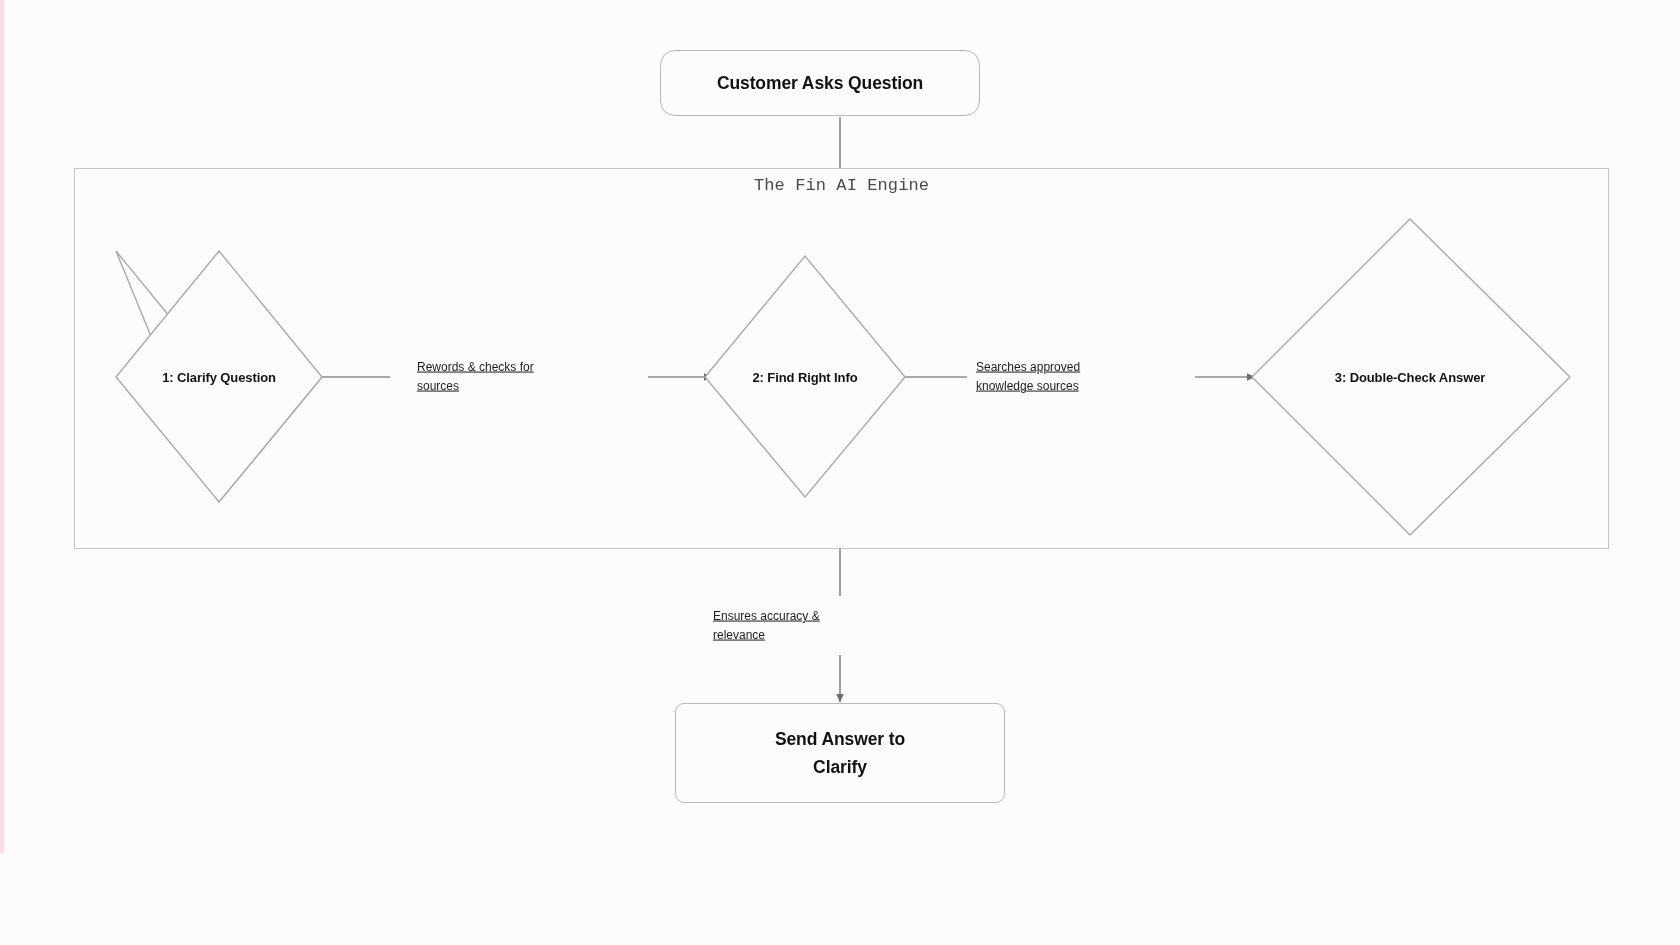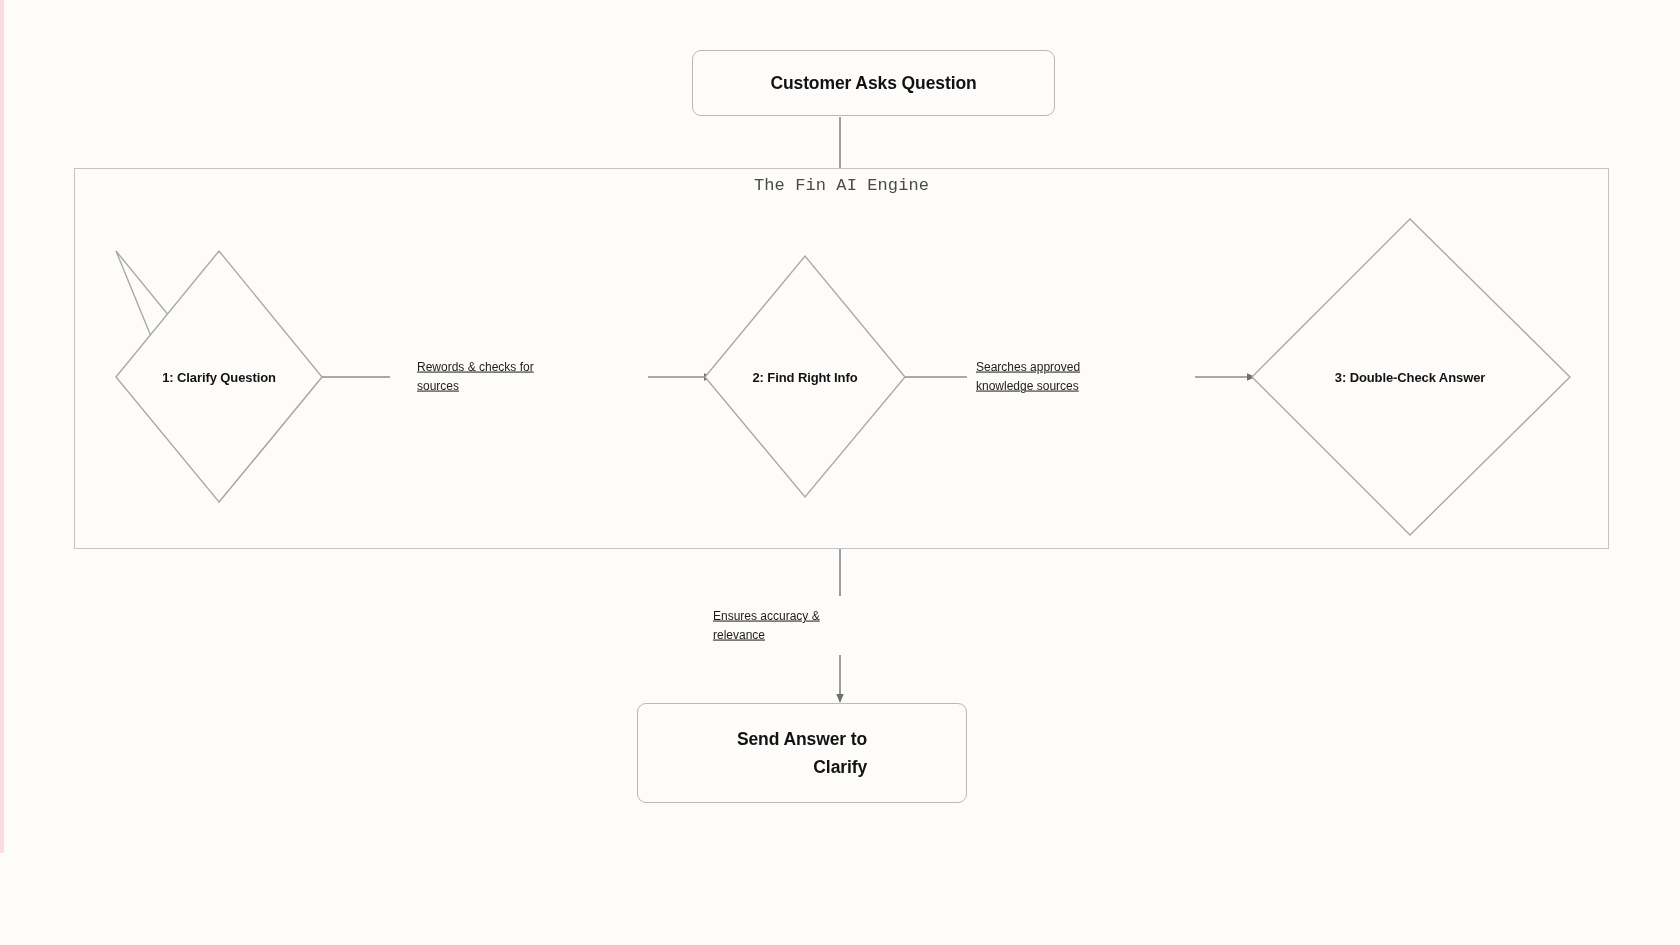--- a/index.html
+++ b/index.html
@@ -50,22 +50,22 @@
     display: flex;
     align-items: center;
     justify-content: center;
     text-align: center;
     font-weight: bold;
     font-size: 17.5px;
     color: #121212;
     letter-spacing: -0.1px;
     line-height: 1.6;
   }
-  #node-start  { left: 692px; top: 50px;  width: 363px; height: 66px; }
-  #node-end    { left: 637px; top: 703px; width: 330px; height: 100px; text-align: right; }
+  #node-start  { left: 660px; top: 50px;  width: 320px; height: 66px; border-radius: 15px; }
+  #node-end    { left: 675px; top: 703px; width: 330px; height: 100px; }
 
   
   #engine-box {
     position: absolute;
     left: 74px;
     top: 168px;
     width: 1535px;
     height: 381px;
     border: 1.6px solid #C3C3C3;
     background: transparent;

